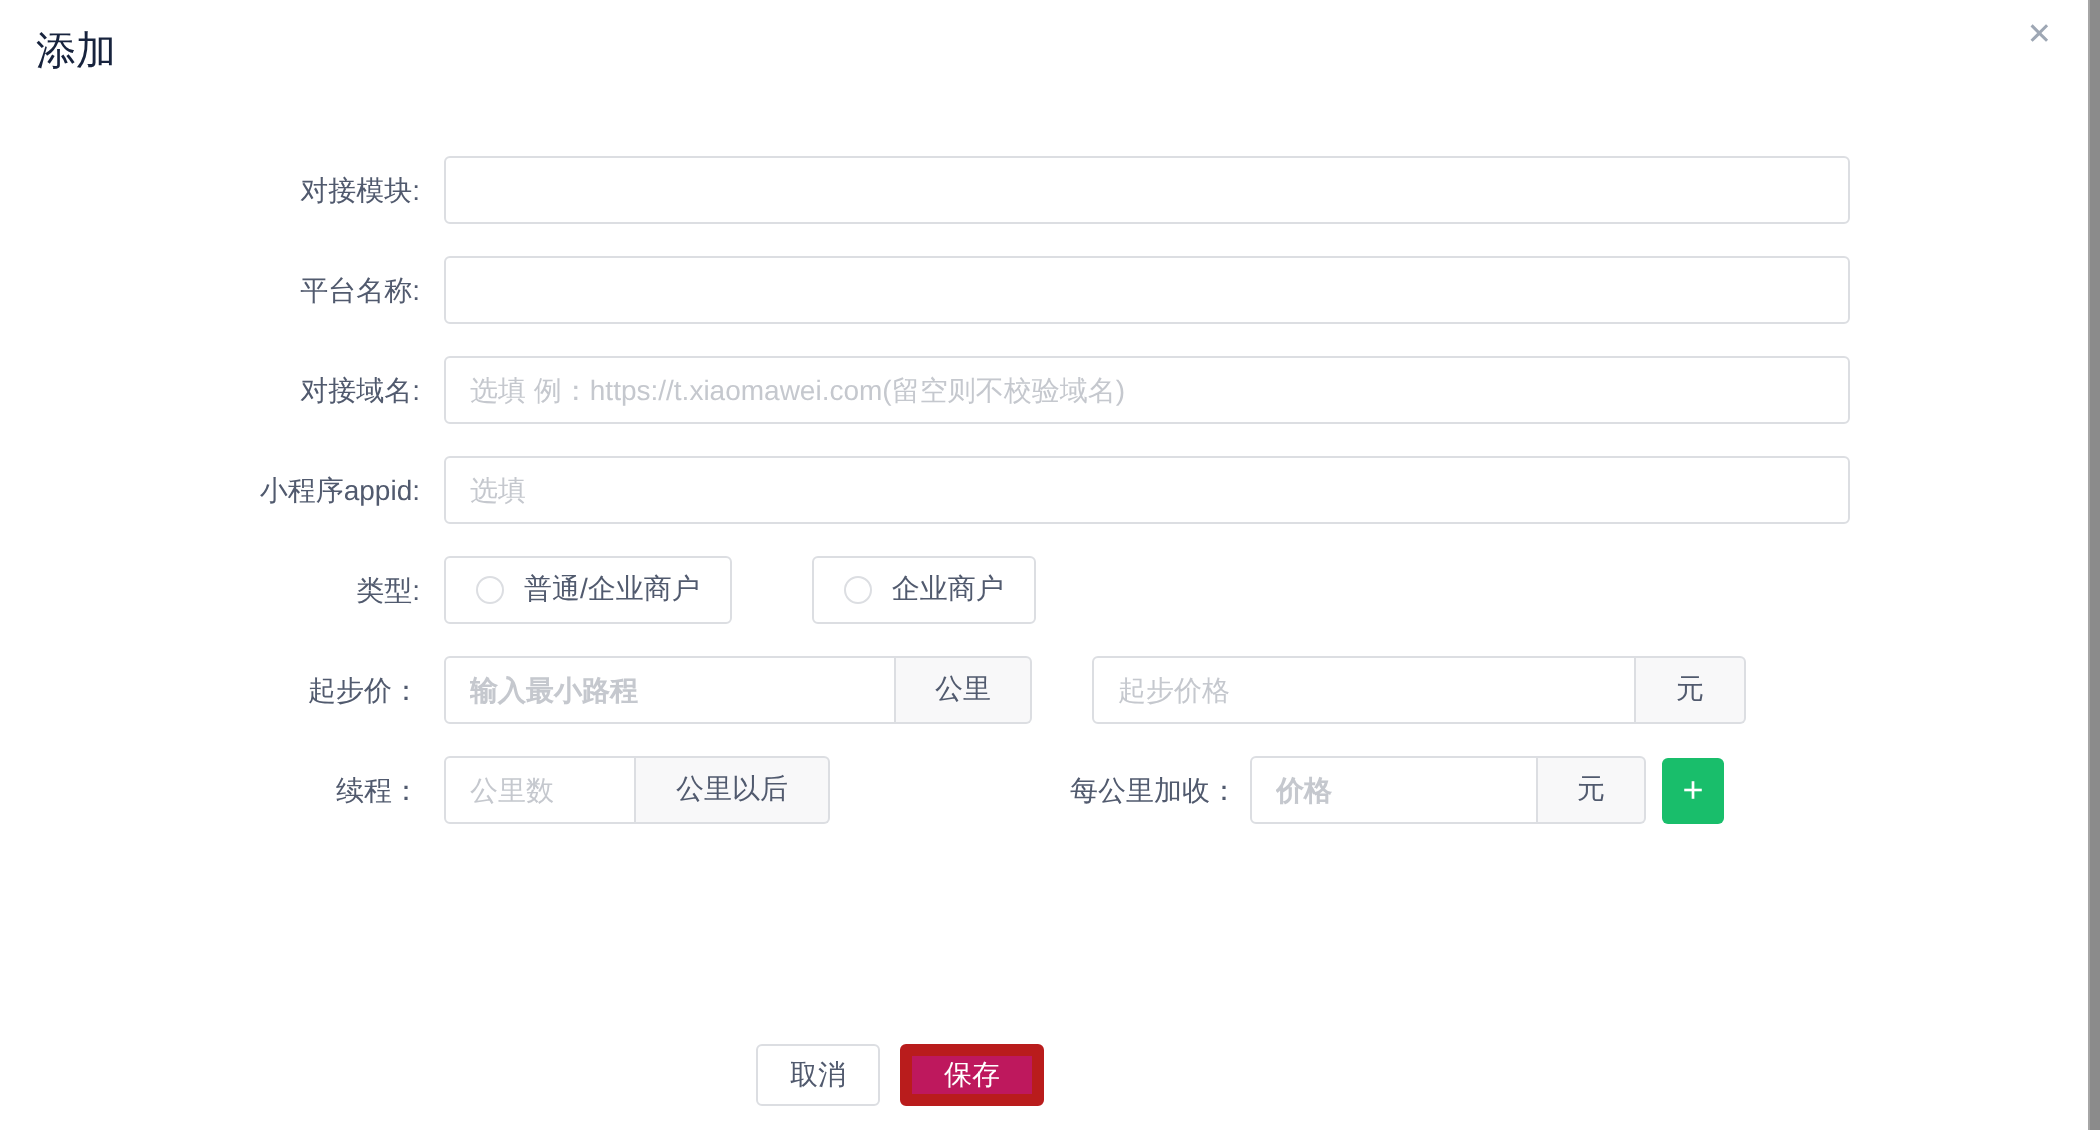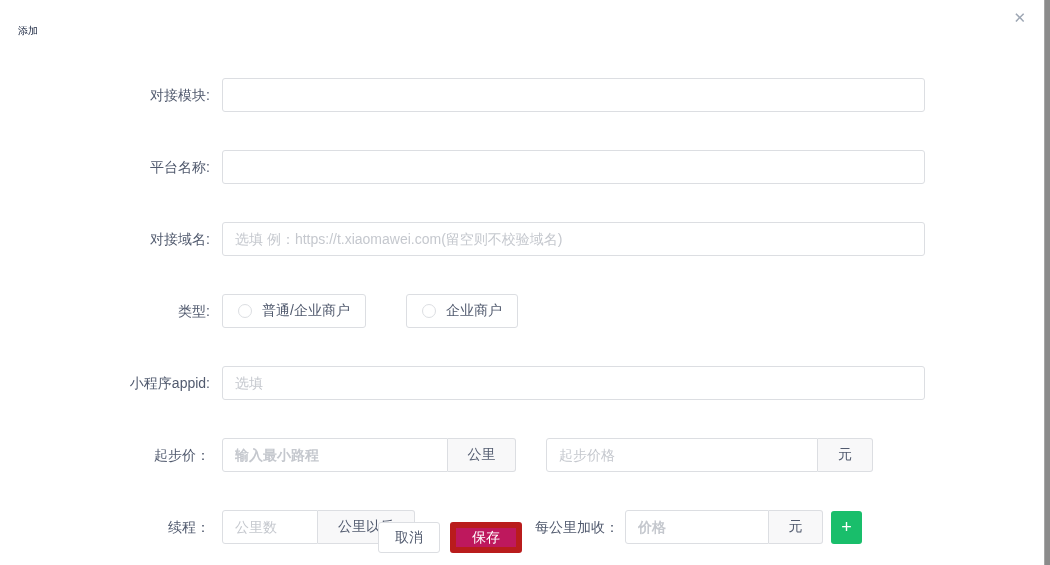--- a/index.html
+++ b/index.html
@@ -5,34 +5,34 @@
   * { margin:0; padding:0; box-sizing:border-box; }
   html,body { width:1050px; height:565px; }
   body {
     font-family:"Liberation Sans","DejaVu Sans",sans-serif;
     background:#ffffff;
     color:#515a6e;
     position:relative;
     overflow:hidden;
   }
   .dialog-title {
-    position:absolute; top:24px; left:18px;
-    font-size:10px; font-weight:400; color:#17233d;
+    position:absolute; top:12px; left:18px;
+    font-size:20px; font-weight:400; color:#17233d;
   }
   .close-btn {
     position:absolute; top:10px; right:24px;
     font-size:15px; color:#9ea7b4; cursor:pointer; line-height:1;
   }
   .scrollbar {
     position:absolute; top:0; right:0;
     width:6px; height:565px; background:#8b8b8b;
     border-left:1px solid #a6a6a6;
   }
   .form { position:absolute; top:78px; left:0; width:1044px; }
-  .row { display:flex; align-items:flex-start; margin-bottom:38px; }
+  .row { display:flex; align-items:flex-start; margin-bottom:16px; }
   .row-label {
     width:210px; flex-shrink:0;
     text-align:right; font-size:14px; color:#515a6e; line-height:34px;
     white-space:nowrap;
   }
   .row-content { margin-left:12px; display:flex; align-items:center; }
   input.text {
     height:34px; border:1px solid #dcdee2; border-radius:3px;
     padding:0 12px; font-size:14px; color:#515a6e; outline:none;
     font-family:inherit; background:#fff;
@@ -108,37 +108,37 @@
   </div>
 
   <div class="row">
     <div class="row-label">对接域名:</div>
     <div class="row-content">
       <input class="text w-full" type="text" placeholder="选填 例：https://t.xiaomawei.com(留空则不校验域名)" style="">
     </div>
   </div>
 
   <div class="row">
+    <div class="row-label">小程序appid:</div>
+    <div class="row-content">
+      <input class="text w-full" type="text" placeholder="选填" style="">
+    </div>
+  </div>
+
+  <div class="row">
     <div class="row-label">类型:</div>
     <div class="row-content">
       <div class="radio-box">
         <span class="radio-circle"></span>
         <span class="radio-label">普通/企业商户</span>
       </div>
       <div class="radio-box">
         <span class="radio-circle"></span>
         <span class="radio-label">企业商户</span>
       </div>
-    </div>
-  </div>
-
-  <div class="row">
-    <div class="row-label">小程序appid:</div>
-    <div class="row-content">
-      <input class="text w-full" type="text" placeholder="选填" style="">
     </div>
   </div>
 
   <div class="row">
     <div class="row-label">起步价：</div>
     <div class="row-content">
       <div class="group">
         <input class="text w-dist1" type="text" placeholder="输入最小路程" style="">
         <div class="addon addon-km">公里</div>
       </div>

